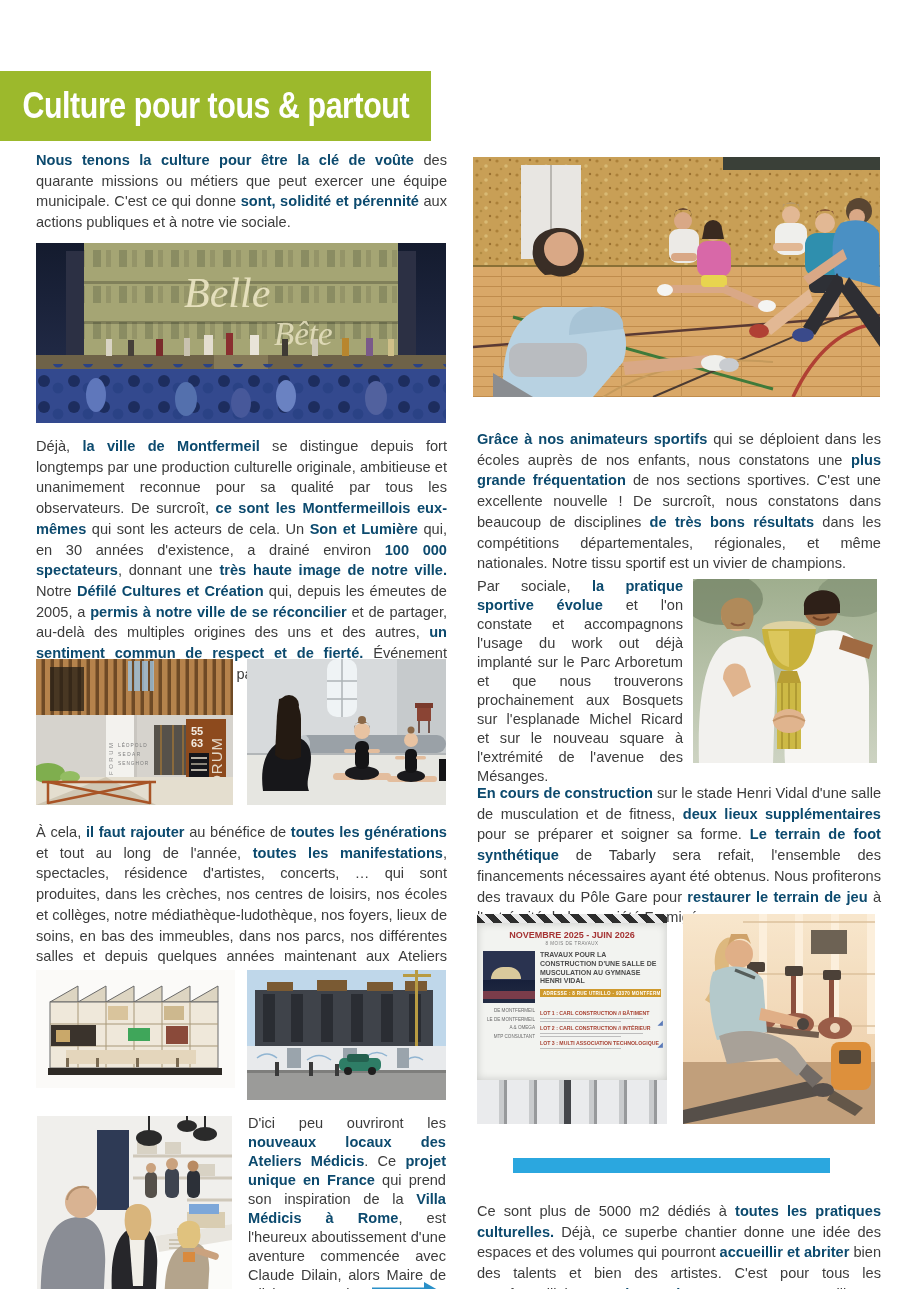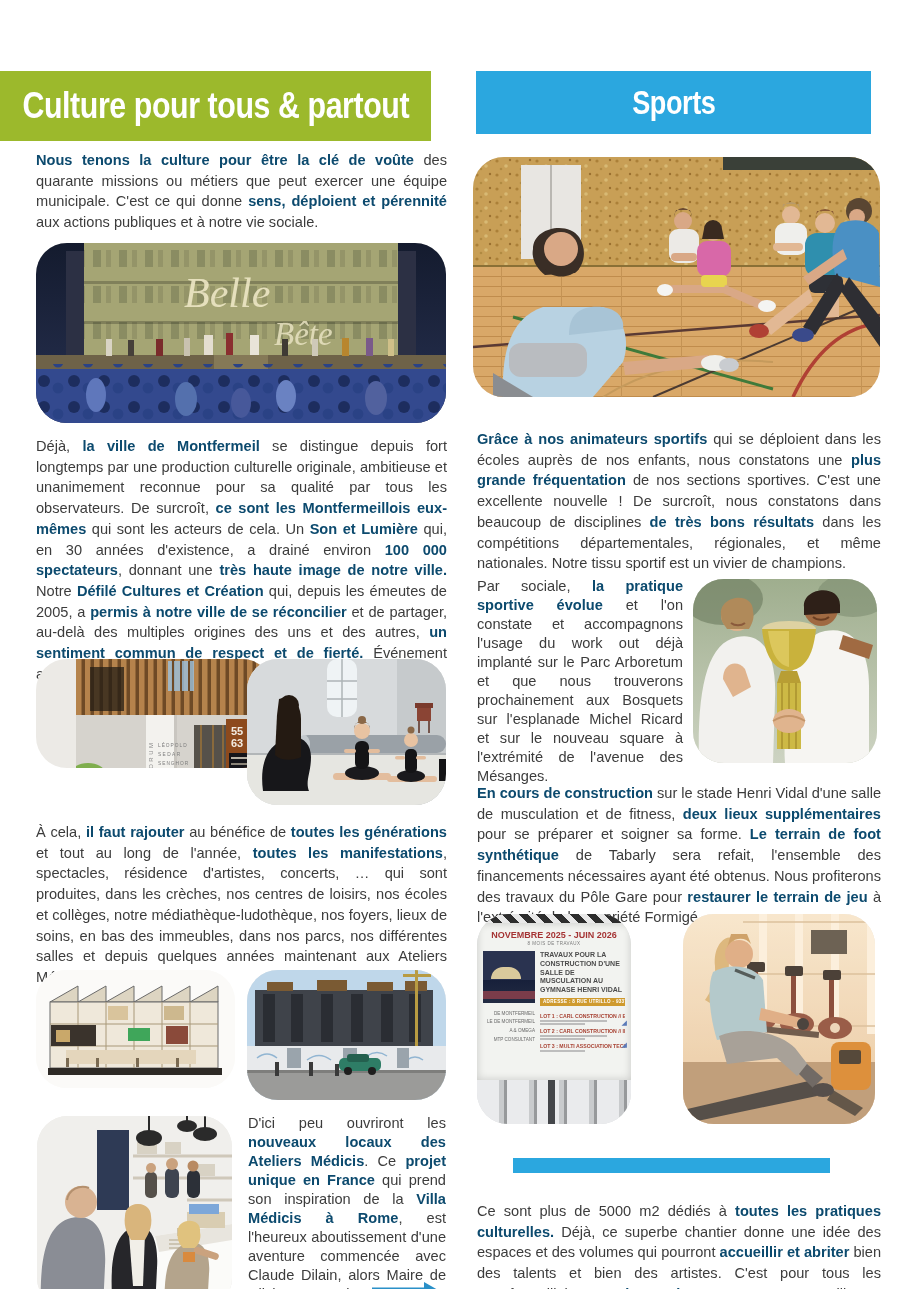--- a/index.html
+++ b/index.html
@@ -4,21 +4,21 @@
 <style>
   html,body{margin:0;padding:0;background:#fff;}
   .page{position:relative;width:911px;height:1289px;background:#ffffff;overflow:hidden;
         font-family:"Liberation Sans",sans-serif;color:#3c3c3c;margin-top:46px;}
   .abs{position:absolute;}
   .banner{display:flex;align-items:center;justify-content:center;color:#fff;}
   .banner .bt{font-weight:700;transform:scaleX(.82);white-space:nowrap;letter-spacing:-.5px;}
   .para{font-size:14.6px;line-height:1.42;text-align:justify;color:#3c3c3c;}
   .para b{color:#0c4a6e;}
   .narrow{line-height:1.3;}
-  .ph{position:absolute;overflow:hidden;background:#eceae6;border-radius:31px;}
+  .ph{position:absolute;overflow:hidden;background:#eceae6;}
   .ph svg{display:block;}
   
   .sign-stripes{position:absolute;left:0;top:0;width:100%;height:9px;
     background:repeating-linear-gradient(45deg,#2e2e2e 0 6px,#e8e8e8 6px 12px);}
   .sign-body{position:absolute;left:0;top:9px;width:100%;height:157px;background:#f2f3f0;
     box-shadow:inset 0 0 8px rgba(0,0,0,.18);font-family:"Liberation Sans",sans-serif;}
   .sign-dates{margin-top:7px;text-align:center;font-weight:700;font-size:9px;color:#a53434;}
   .sign-sub{text-align:center;font-size:4.5px;color:#7a7a7a;letter-spacing:.5px;margin-top:1px;}
   .sign-row{display:flex;margin:5px 6px 0 6px;gap:5px;}
   .sign-thumb{width:52px;height:52px;flex:0 0 52px;
@@ -43,21 +43,21 @@
 </style>
 </head>
 <body>
 
 <div class="page">
 
   <div class="abs banner" style="left:0;top:25px;width:431px;height:70px;background:#9cb92c;font-size:37px;">
     <span class="bt">Culture pour tous &amp; partout</span>
   </div>
 
-  <div class="abs para" style="left:36px;top:104px;width:411px;"><b>Nous tenons la culture pour être la clé de voûte</b><span> des quarante missions ou métiers que peut exercer une équipe municipale. C'est ce qui donne </span><b>sens, déploient et pérennité</b><span> aux actions publiques et à notre vie sociale.</span></div>
+  <div class="abs para" style="left:36px;top:104px;width:411px;"><b>Nous tenons la culture pour être la clé de voûte</b><span> des quarante missions ou métiers que peut exercer une équipe municipale. C'est ce qui donne </span><b>sont, solidité et pérennité</b><span> aux actions publiques et à notre vie sociale.</span></div>
 
   <div class="ph" style="left:36px;top:197px;width:410px;height:180px;">
     <svg width="410" height="180" viewBox="0 0 410 180">
       <defs>
         <linearGradient id="gSky" x1="0" y1="0" x2="0" y2="1">
           <stop offset="0" stop-color="#141b2e"></stop>
             <stop offset="1" stop-color="#273152"></stop>
         </linearGradient>
         <pattern id="pWin" width="26" height="36" patternUnits="userSpaceOnUse">
           <rect x="5" y="7" width="8" height="17" fill="#00000033"></rect>
@@ -99,21 +99,21 @@
       <ellipse cx="60" cy="152" rx="10" ry="17" fill="#5f77bb"></ellipse>
         <ellipse cx="150" cy="156" rx="11" ry="17" fill="#5470ad"></ellipse>
       <ellipse cx="250" cy="153" rx="10" ry="16" fill="#6a82c2"></ellipse>
         <ellipse cx="340" cy="155" rx="11" ry="17" fill="#51619e"></ellipse>
       <ellipse cx="205" cy="160" rx="10" ry="15" fill="#47589a"></ellipse>
     </svg>
   </div>
 
   <div class="abs para" style="left:36px;top:390px;width:411px;"><span>Déjà, </span><b>la ville de Montfermeil</b><span> se distingue depuis fort longtemps par une production culturelle originale, ambitieuse et unanimement reconnue pour sa qualité par tous les observateurs. De surcroît, </span><b>ce sont les Montfermeillois eux-mêmes</b><span> qui sont les acteurs de cela. Un </span><b>Son et Lumière</b><span> qui, en 30 années d'existence, a drainé environ </span><b>100 000 spectateurs</b><span>, donnant une </span><b>très haute image de notre ville.</b><span> Notre </span><b>Défilé Cultures et Création</b><span> qui, depuis les émeutes de 2005, a </span><b>permis à notre ville de se réconcilier</b><span> et de partager, au-delà des multiples origines des uns et des autres, </span><b>un sentiment commun de respect et de fierté.</b><span> Événement annuel désormais tant attendu par tous.</span></div>
 
-  <div class="ph" style="left:36px;top:613px;width:197px;height:109px;padding-left:40px;">
+  <div class="ph" style="left:36px;top:613px;width:197px;height:146px;">
     <svg width="197" height="146" viewBox="0 0 197 146">
       <defs>
         <pattern id="pSlat" width="9" height="10" patternUnits="userSpaceOnUse">
           <rect width="9" height="10" fill="#6e4a26"></rect>
             <rect width="5.5" height="10" fill="#b5834c"></rect>
         </pattern>
       </defs>
       <rect width="197" height="146" fill="#d8d5cf"></rect>
       <rect x="0" y="0" width="197" height="58" fill="url(#pSlat)"></rect>
       <rect x="14" y="8" width="34" height="44" fill="#241e16" opacity=".75"></rect>
@@ -322,23 +322,20 @@
     </svg>
   </div>
 
   <div class="abs para narrow" style="left:248px;top:1068px;width:198px;"><span>D'ici peu ouvriront les </span><b>nouveaux locaux des Ateliers Médicis</b><span>. Ce </span><b>projet unique en France</b><span> qui prend son inspiration de la </span><b>Villa Médicis à Rome</b><span>, est l'heureux aboutissement d'une aventure commencée avec Claude Dilain, alors Maire de Clichy-sous-Bois.</span></div>
 
   <svg class="abs" style="left:370px;top:1234px;" width="70" height="20" viewBox="0 0 70 20">
     <line x1="2" y1="10" x2="56" y2="10" stroke="#2a90c8" stroke-width="5"></line>
     <polygon points="54,2 68,10 54,18" fill="#2a90c8"></polygon>
   </svg>
 
-  <div class="abs banner" style="left:476px;top:25px;width:395px;height:63px;background:#2ba7df;font-size:33px;">
-    <span class="bt">Sports</span>
-  </div>
 
   <div class="ph" style="left:473px;top:111px;width:407px;height:240px;">
     <svg width="407" height="240" viewBox="0 0 407 240">
       <defs>
         <pattern id="pOsb" width="20" height="14" patternUnits="userSpaceOnUse">
           <rect width="20" height="14" fill="#c89f56"></rect>
           <circle cx="4" cy="4" r="1.6" fill="#ab8038"></circle>
             <circle cx="13" cy="9" r="1.8" fill="#d8ba74"></circle>
           <circle cx="17" cy="3" r="1.2" fill="#9a7030"></circle>
             <circle cx="8" cy="12" r="1.3" fill="#b08a42"></circle>
@@ -459,21 +456,21 @@
       <g stroke="#a8922e" stroke-width="1.5">
           <path d="M89,104 V170 M96,104 V170 M103,104 V170"></path>
         </g>
       <ellipse cx="96" cy="142" rx="16" ry="12" fill="#e0b48e"></ellipse>
       <path d="M80,142 q16,-10 32,0" stroke="#c49468" stroke-width="2" fill="none"></path>
     </svg>
   </div>
 
   <div class="abs para" style="left:477px;top:737px;width:404px;"><b>En cours de construction</b><span> sur le stade Henri Vidal d'une salle de musculation et de fitness, </span><b>deux lieux supplémentaires</b><span> pour se préparer et soigner sa forme. </span><b>Le terrain de foot synthétique</b><span> de Tabarly sera refait, l'ensemble des financements nécessaires ayant été obtenus. Nous profiterons des travaux du Pôle Gare pour </span><b>restaurer le terrain de jeu</b><span> à l'extrémité de la propriété Formigé.</span></div>
 
-  <div class="ph" style="left:477px;top:868px;width:154px;height:210px;background:#dadcde;">
+  <div class="ph" style="left:477px;top:868px;width:190px;height:210px;background:#dadcde;">
     <div class="sign-stripes"></div>
     <div class="sign-body">
       <div class="sign-dates">NOVEMBRE 2025 - JUIN 2026</div>
       <div class="sign-sub">8 MOIS DE TRAVAUX</div>
       <div class="sign-row">
         <div class="sign-thumb">
           <div class="dome"></div>
             <div class="track"></div>
         </div>
         <div class="sign-main">

